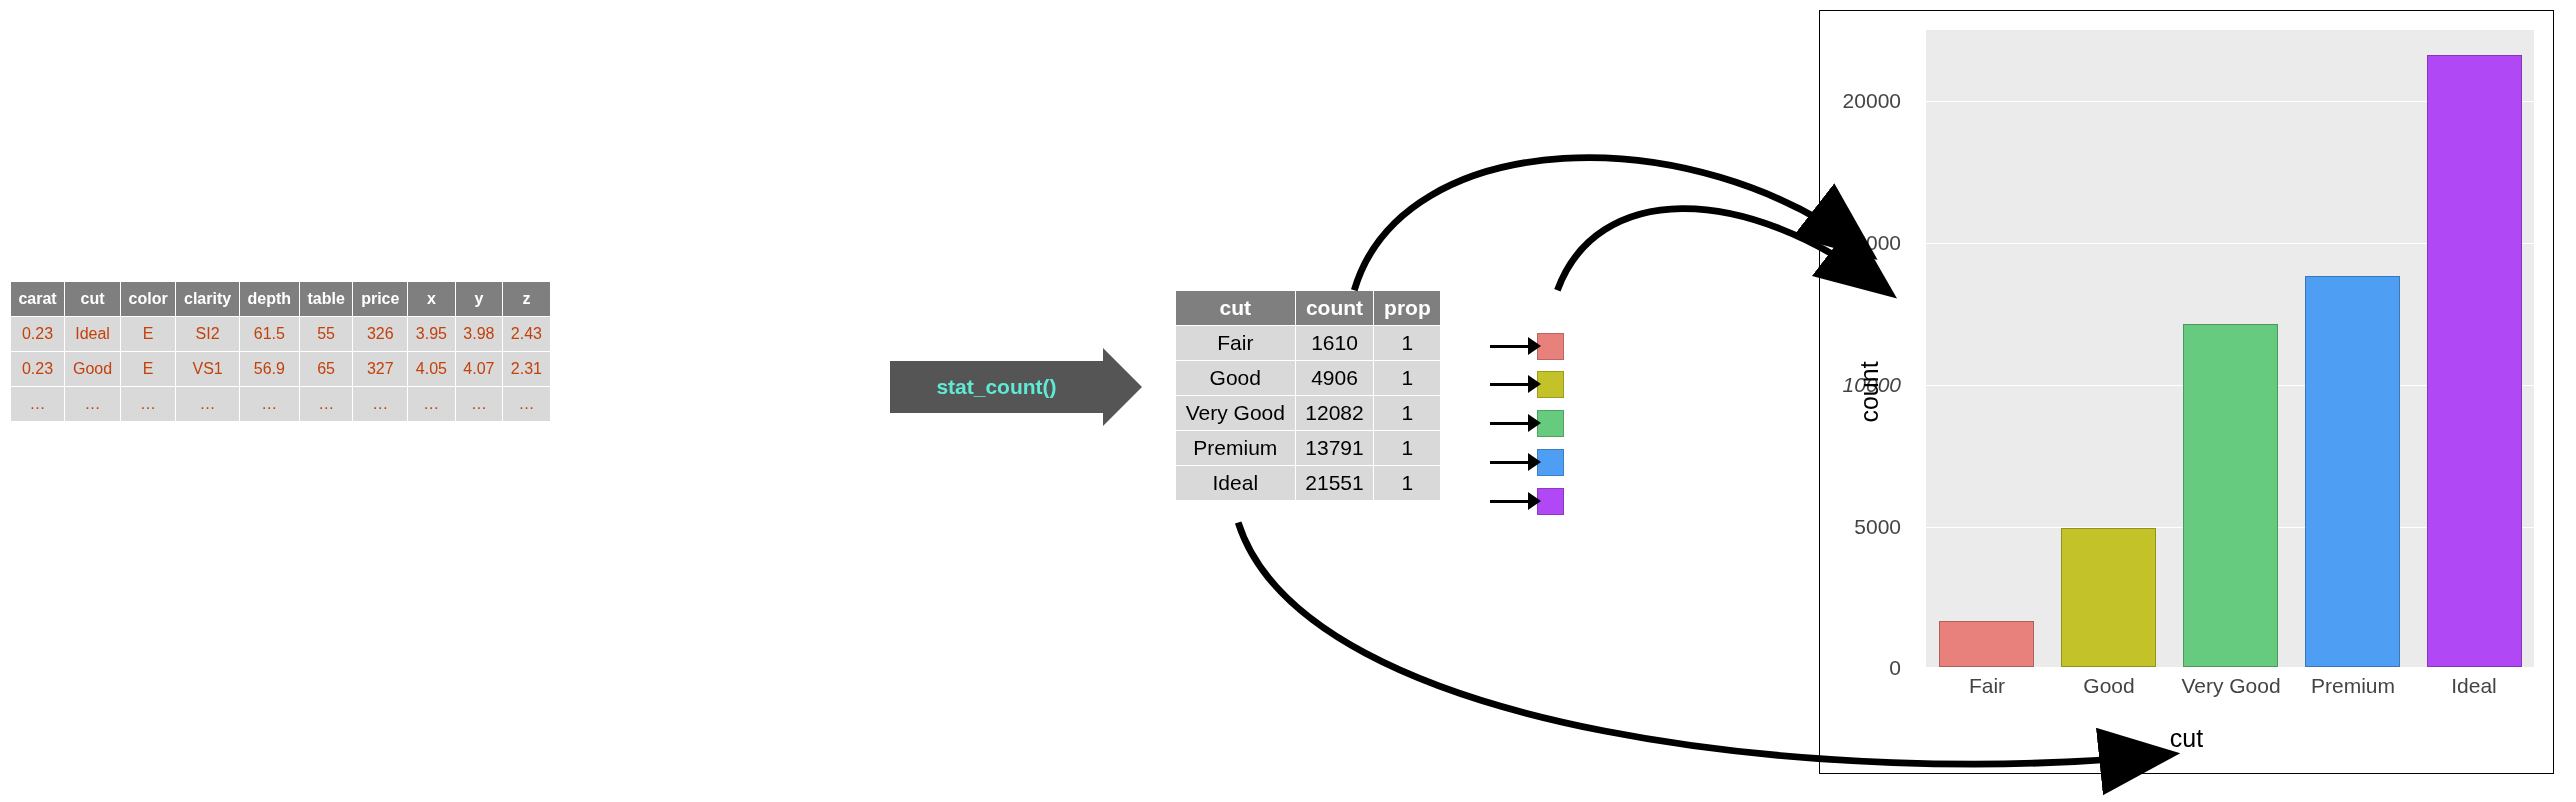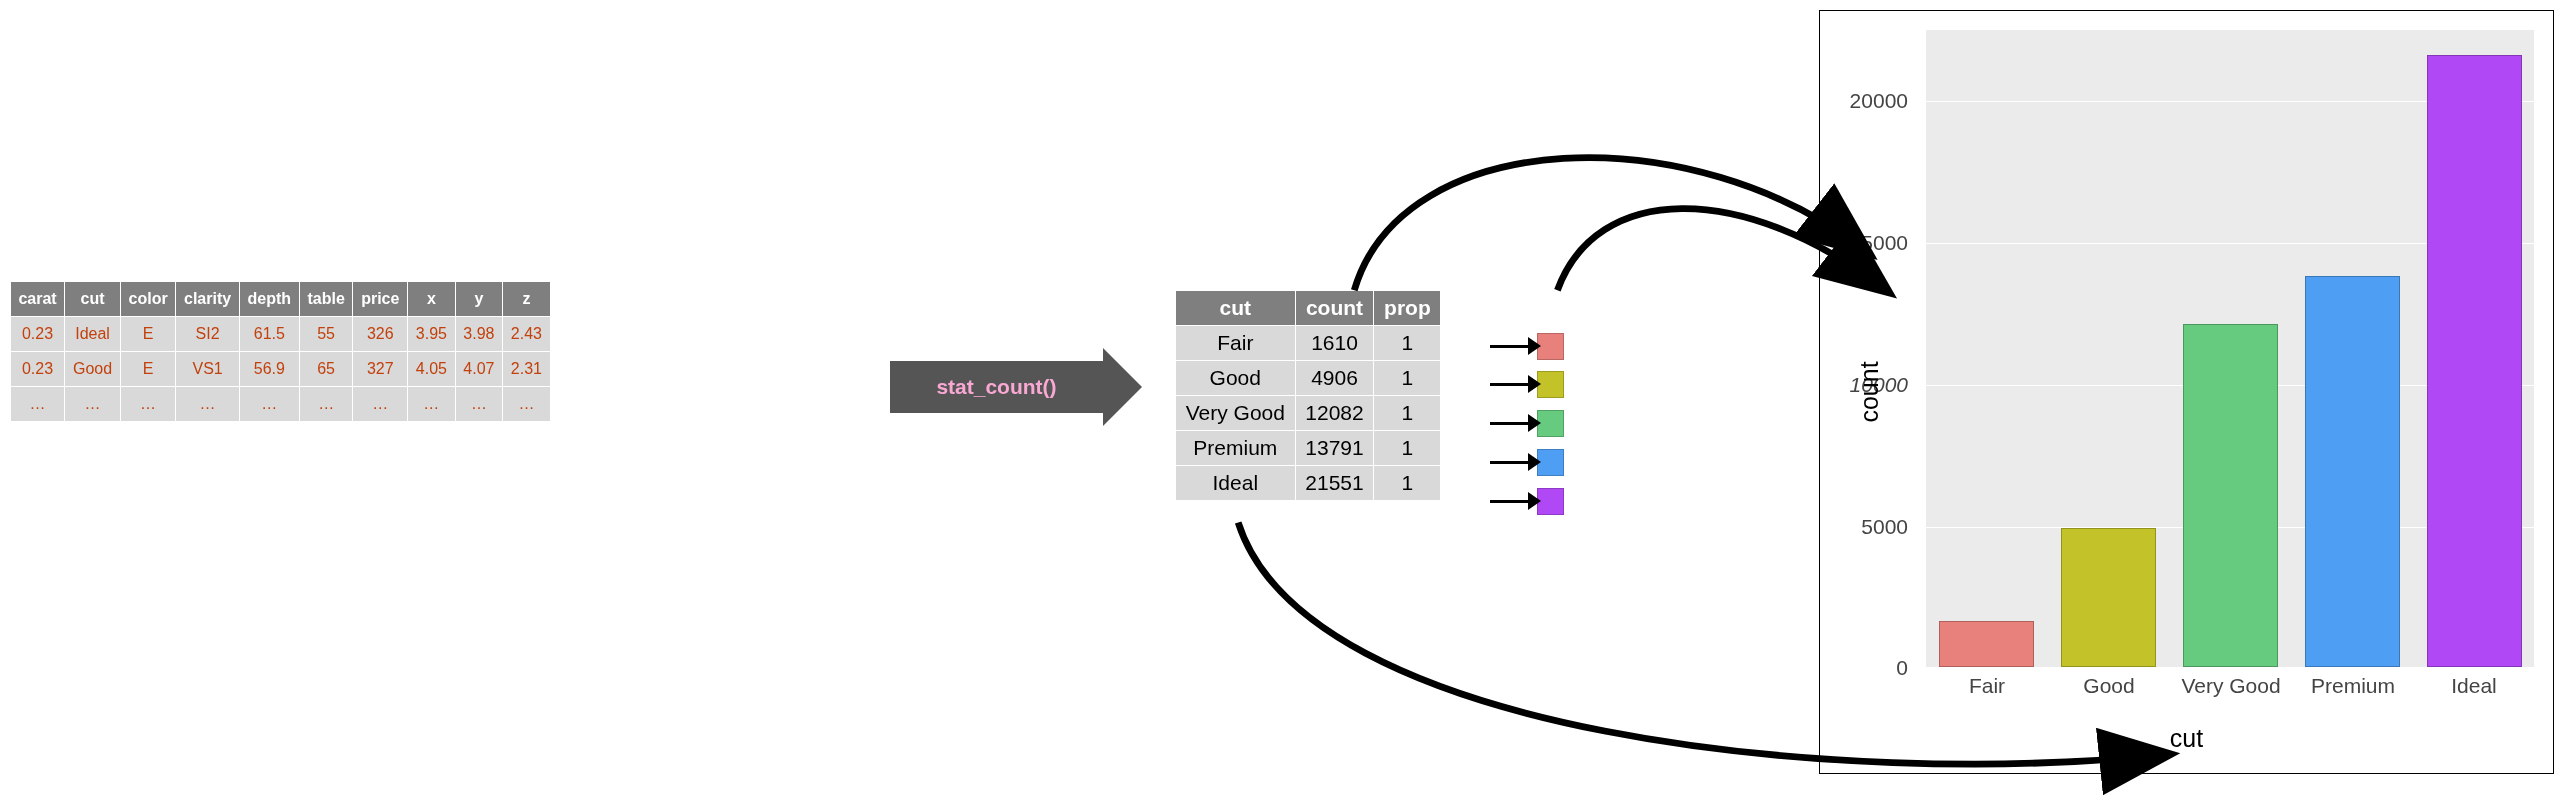--- a/index.html
+++ b/index.html
@@ -45,21 +45,21 @@
     top: 358px;
     width: 252px;
     height: 58px;
     display: flex;
     align-items: center;
   }
   .arrow-shaft {
     flex: 1;
     height: 52px;
     background: #555;
-    color: #f9a8d4;
+    color: #5eead4;
     font-weight: bold;
     font-size: 21px;
     display: flex;
     align-items: center;
     justify-content: center;
   }
   .arrow-head {
     width: 0; height: 0;
     border-top: 39px solid transparent;
     border-bottom: 39px solid transparent;
@@ -136,21 +136,21 @@
     bottom: 106px;
     background: #ebebeb;
   }
   .grid-h { position:absolute; left:0; right:0; height:1px; background:#fff; }
   .axis-num {
     position: absolute;
     right: 100%;
     transform: translateY(-50%);
     font-size: 21px;
     color: #444;
-    padding-right: 18px;
+    padding-right: 25px;
     text-align: right;
   }
   .bar {
     position: absolute;
     bottom: 0;
     border: 1px solid rgba(0,0,0,0.25);
   }
   .x-label {
     position: absolute;
     top: 100%;

